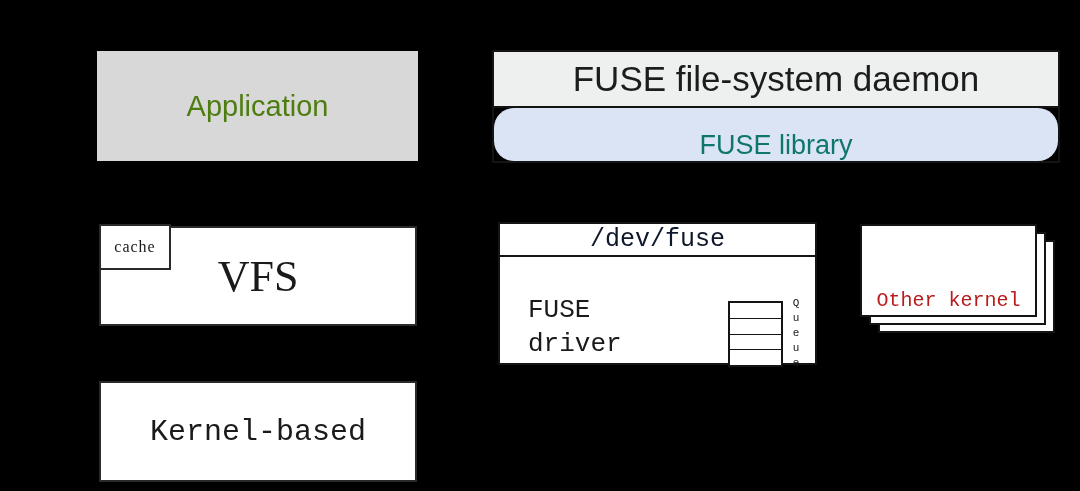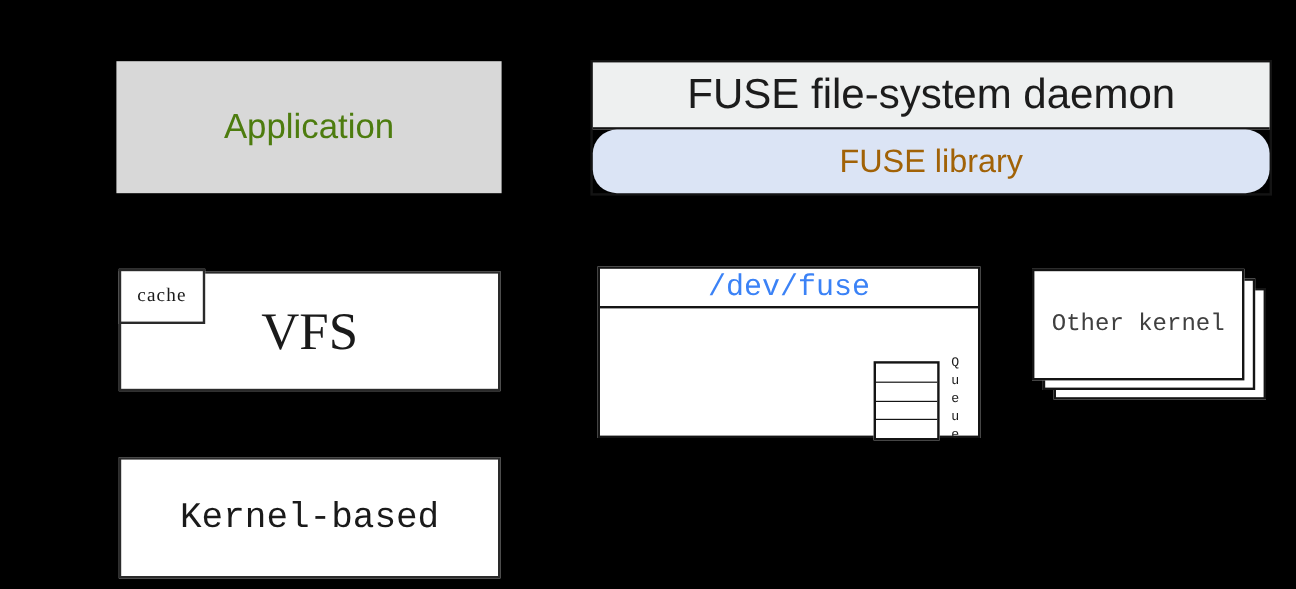--- a/index.html
+++ b/index.html
@@ -21,22 +21,22 @@
     left:492px;top:50px;width:568px;height:113px;
     border:2px solid #141414;display:flex;flex-direction:column;
   }
   .daemon-row{
     flex:1;background:#eef0f0;border-bottom:2px solid #141414;
     display:flex;align-items:center;justify-content:center;
     font-size:35px;color:#1c1c1c;
   }
   .library-row{
     flex:1;background:#dbe4f5;
-    display:flex;align-items:center;justify-content:center;
-    font-size:27px;color:#a16207;border-radius:20px;
+    display:flex;align-items:flex-end;justify-content:center;
+    font-size:27px;color:#0f766e;border-radius:20px;
   }
 
   
   .vfs-box{
     left:99px;top:226px;width:318px;height:100px;
     background:#ffffff;border:2px solid #2a2a2a;
     font-family:"Liberation Serif",serif;font-size:44px;color:#1a1a1a;
   }
   .cache-box{
     left:99px;top:224px;width:72px;height:46px;
@@ -55,21 +55,21 @@
 
   
   .fuse-driver-box{
     left:498px;top:222px;width:319px;height:143px;
     background:#ffffff;border:2px solid #141414;
     display:flex;flex-direction:column;
   }
   .devfuse-header{
     height:31px;border-bottom:2px solid #141414;
     display:flex;align-items:center;justify-content:center;
-    font-family:"Liberation Mono",monospace;font-size:25px;color:#3b82f6;
+    font-family:"Liberation Mono",monospace;font-size:25px;color:#0f172a;
   }
   .driver-body{position:relative;flex:1;}
   .driver-label{
     position:absolute;left:28px;top:36px;
     font-family:"Liberation Mono",monospace;font-size:26px;line-height:34px;
     color:#1a1a1a;white-space:pre;
   }
   .queue-table{
     position:absolute;left:228px;top:44px;width:51px;height:62px;
     border:2px solid #141414;display:flex;flex-direction:column;background:#fff;
@@ -85,23 +85,23 @@
 
   
   .card{
     position:absolute;width:177px;height:93px;box-sizing:border-box;
     background:#ffffff;border:2px solid #141414;
   }
   .card-back2{left:878px;top:240px;z-index:1;}
   .card-back1{left:869px;top:232px;z-index:2;}
   .card-front{
     left:860px;top:224px;z-index:3;
-    display:flex;align-items:center;justify-content:center;text-align:center;
+    display:flex;align-items:center;justify-content:flex-end;text-align:center;
     font-family:"Liberation Mono",monospace;font-size:20px;line-height:28px;
-    color:#404040;flex-direction:column;
+    color:#b91c1c;flex-direction:column;
   }
 </style>
 </head>
 <body>
 
 <div class="stage">
 
   <div class="box center app-box">
     <span>Application</span>
   </div>
@@ -124,20 +124,21 @@
 
   <div class="box center kernel-fs-box">
     <span>Kernel-based</span>
   </div>
 
   <div class="box fuse-driver-box">
     <div class="devfuse-header">
       <span>/dev/fuse</span>
     </div>
     <div class="driver-body">
+      <div class="driver-label"><span>FUSE</span><br><span>driver</span></div>
       <div class="queue-table">
           <div class="queue-slot"></div>
           <div class="queue-slot"></div>
           <div class="queue-slot"></div>
           <div class="queue-slot"></div>
         </div>
       <div class="queue-label">Queue</div>
     </div>
   </div>
 

